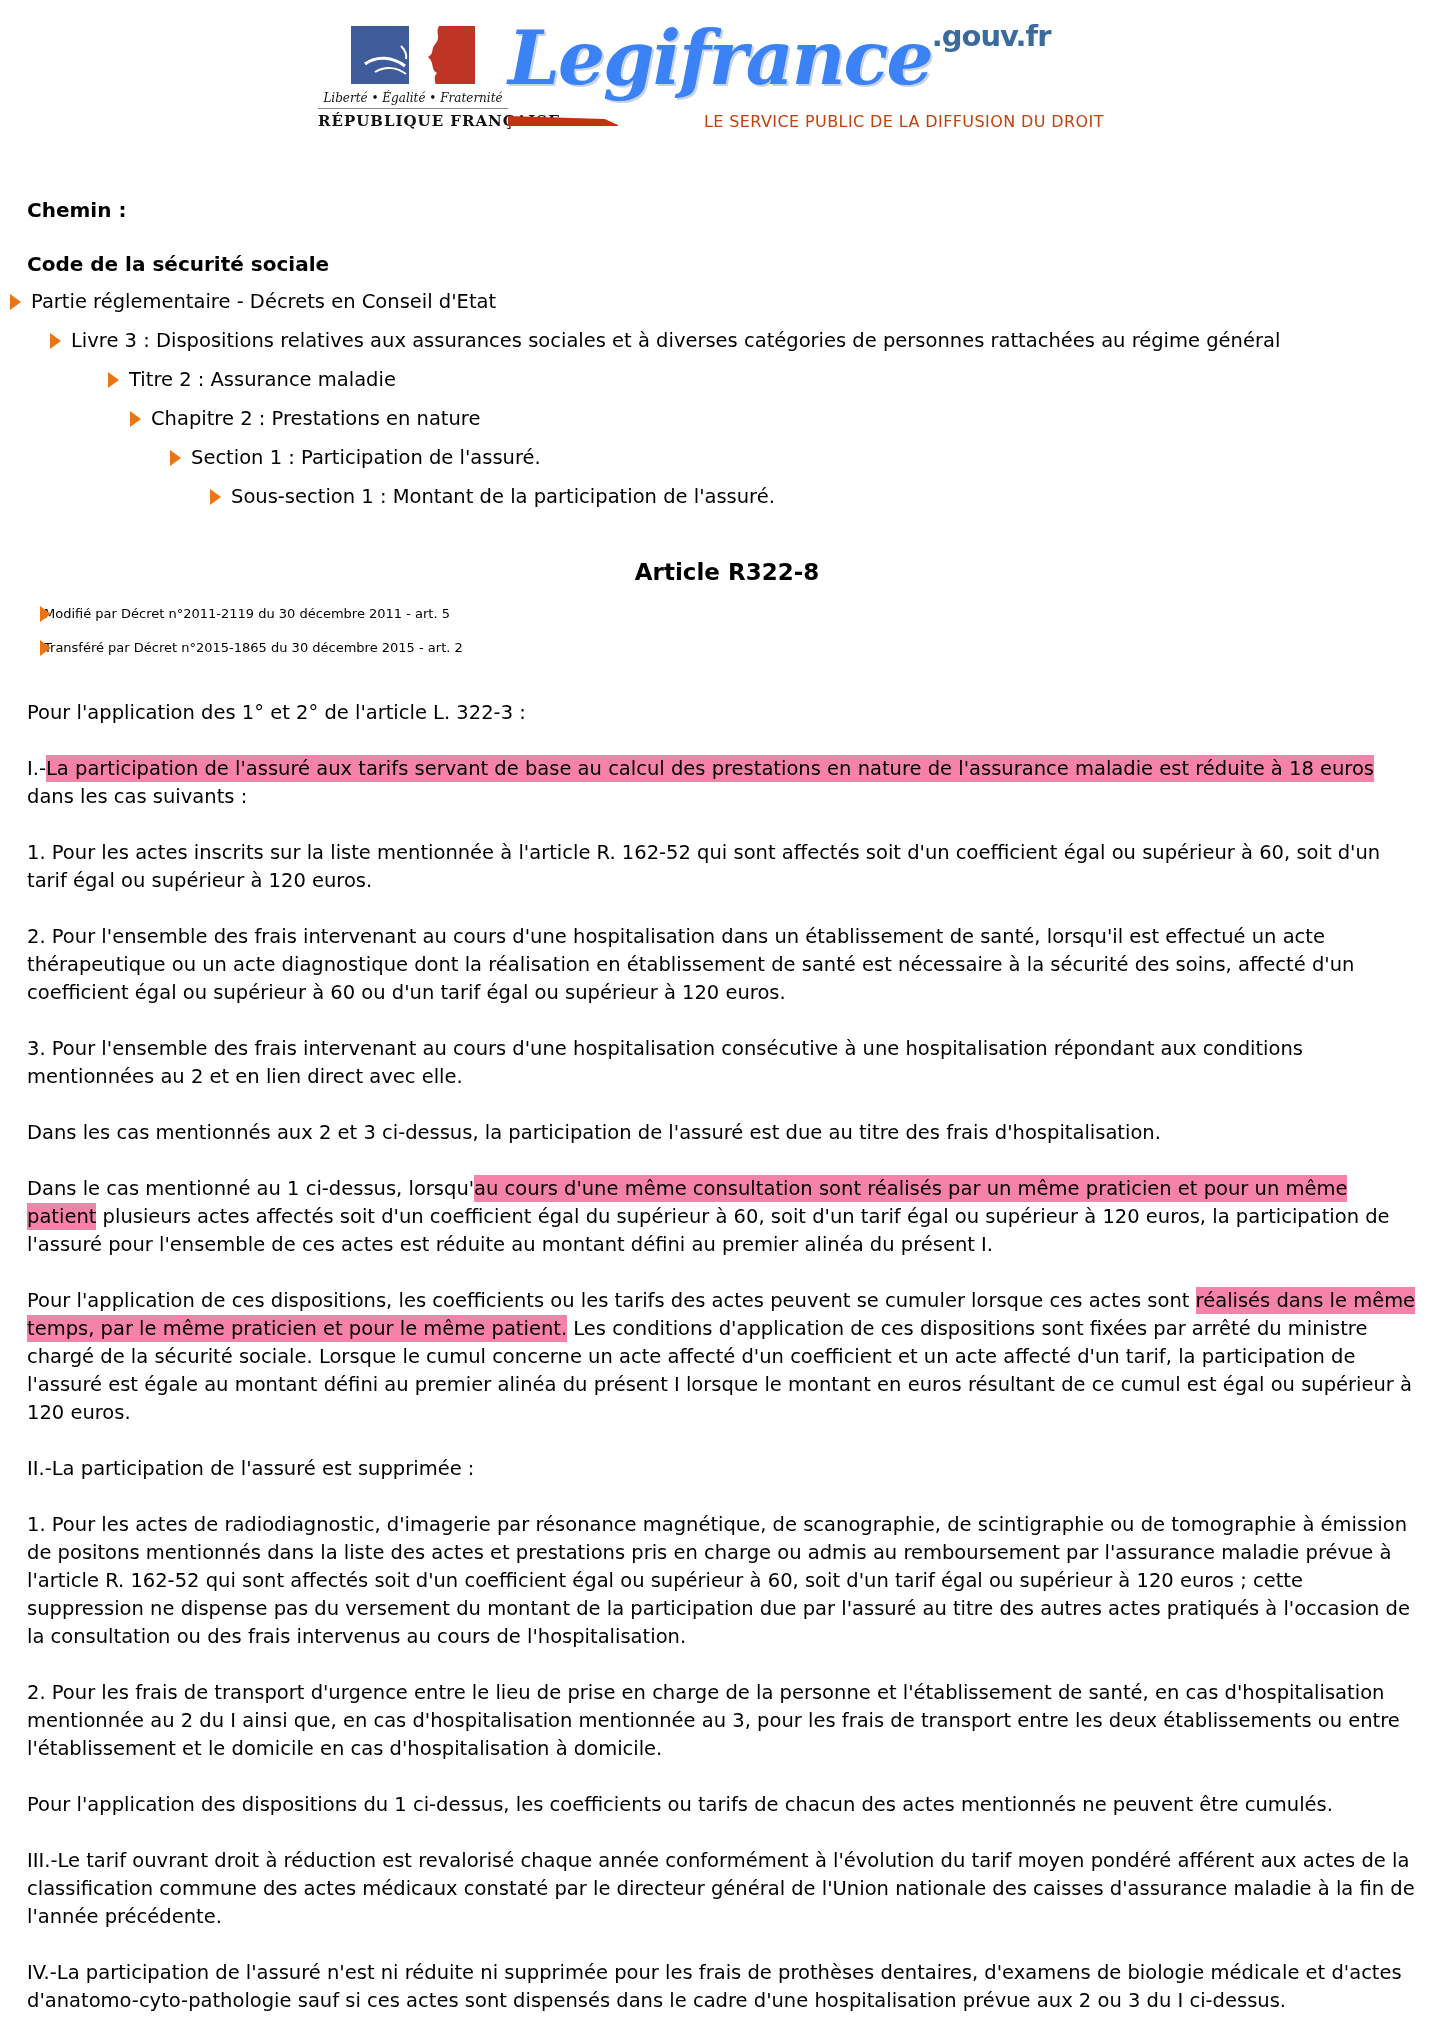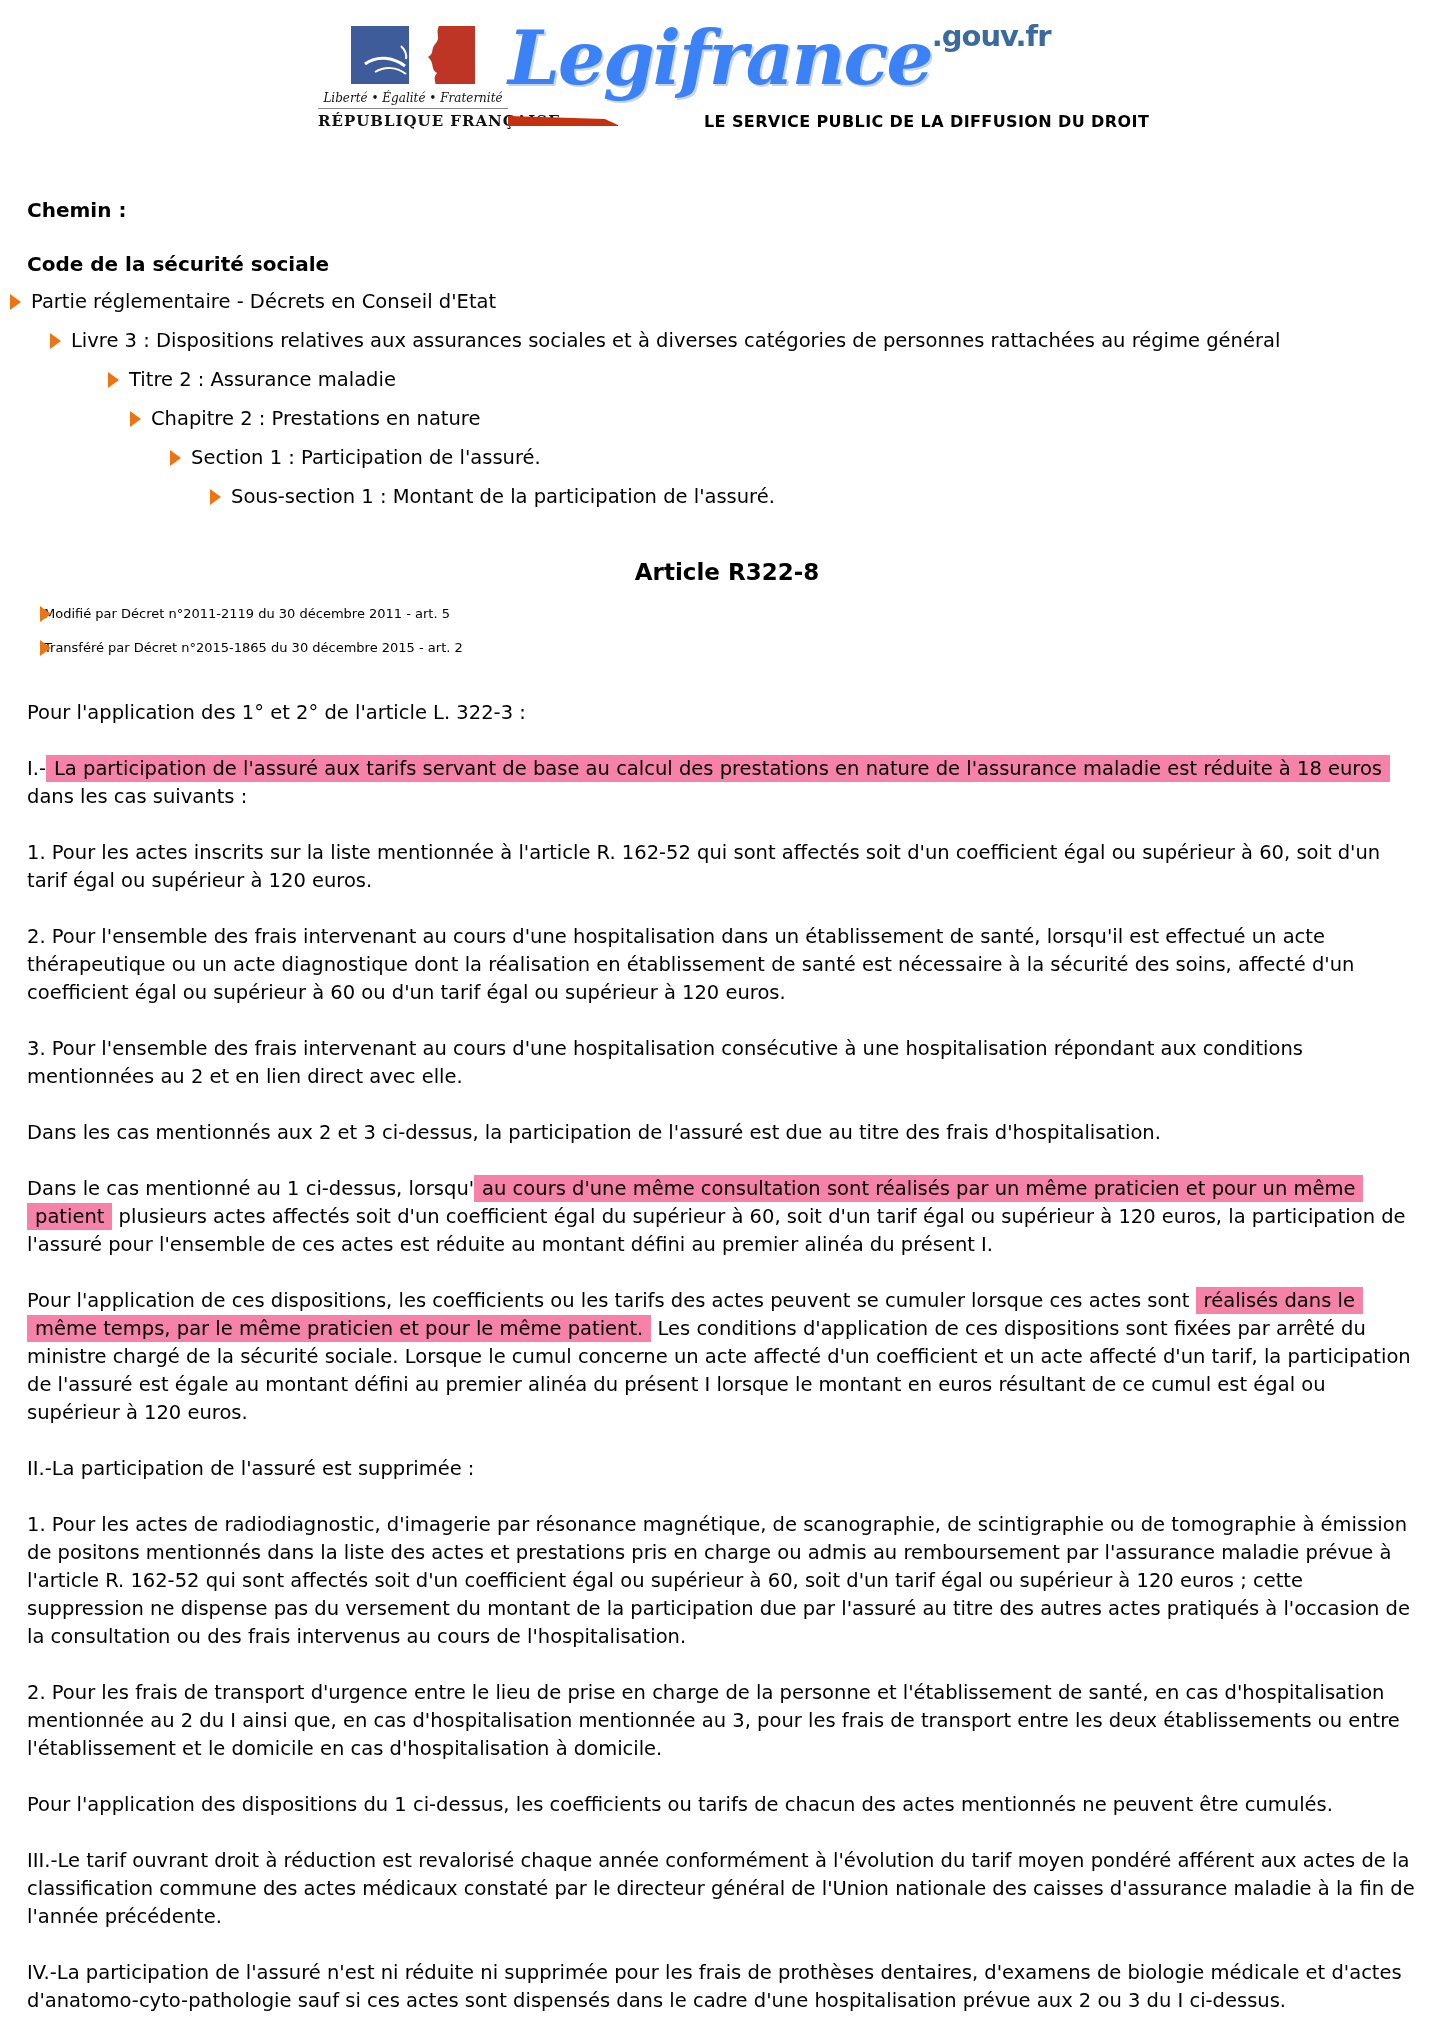--- a/index.html
+++ b/index.html
@@ -36,21 +36,21 @@
   .brand-suffix{
     font-family:"DejaVu Sans","Liberation Sans",sans-serif;
     font-weight:bold;font-size:29px;color:#3A6B9C;vertical-align:38px;letter-spacing:-1px;
   }
   .brand-rule{
     position:absolute;left:508px;top:116px;width:110px;height:10px;background:#C5310E;
     clip-path:polygon(0 0,88% 30%,100% 90%,100% 100%,0 100%);
   }
   .tagline{
     position:absolute;left:704px;top:112px;
-    font-size:16px;font-weight:bold;color:#000000;letter-spacing:0.4px;white-space:nowrap;
+    font-size:16px;font-weight:normal;color:#c2410c;letter-spacing:0.4px;white-space:nowrap;
   }
 
   
   .section-label{font-size:20px;font-weight:bold;margin:46px 0 0 27px;}
   .code-title{font-size:20px;font-weight:bold;margin:30px 0 0 27px;}
   .crumbs{margin-top:6px;}
   .crumb{display:flex;align-items:flex-start;margin-top:12px;font-size:19.5px;line-height:27px;}
   .arrow{
     flex:0 0 auto;width:0;height:0;margin:6px 10px 0 0;
     border-left:11px solid #ED7412;
@@ -60,21 +60,21 @@
   .crumb-label{max-width:1330px;}
 
   
   .article-title{text-align:center;font-size:23px;font-weight:bold;margin-top:49px;}
   .amendments{margin-top:12px;}
   .amendment{position:relative;height:34px;font-size:13px;line-height:34px;padding-left:44px;}
   .amendment .arrow{position:absolute;left:40px;top:9px;margin:0;}
 
   .article-body{margin:34px 27px 0 27px;width:1392px;}
   .article-body p{margin:0 0 28px 0;font-size:19.5px;line-height:28px;}
-  .hl{background:#F682AA;padding:2px 8px;box-decoration-break:clone;-webkit-box-decoration-break:clone;}
+  .hl{background:#F682AA;padding:2px 0;box-decoration-break:clone;-webkit-box-decoration-break:clone;}
 </style>
 </head>
 <body>
 
 <div class="page">
 
   <div class="masthead">
 
     <div class="gov-logo">
       <svg width="128" height="60" viewBox="0 0 128 60">

